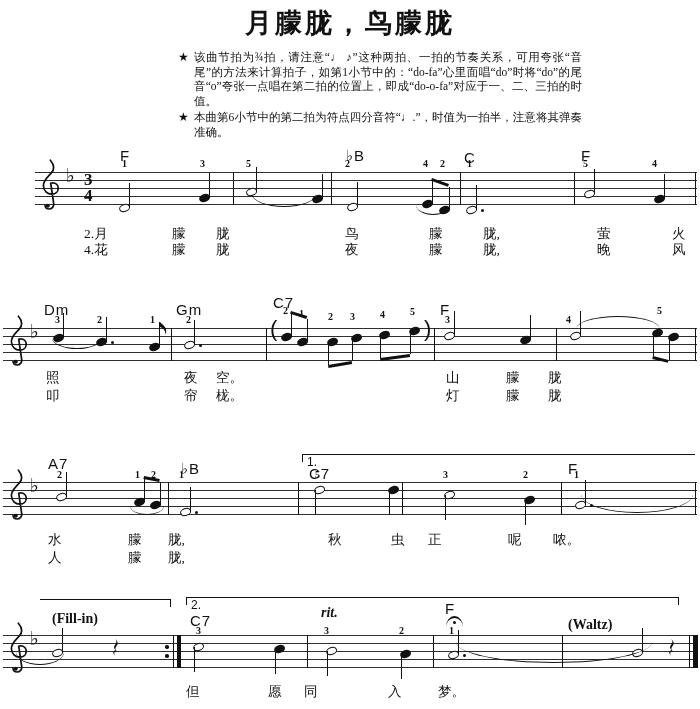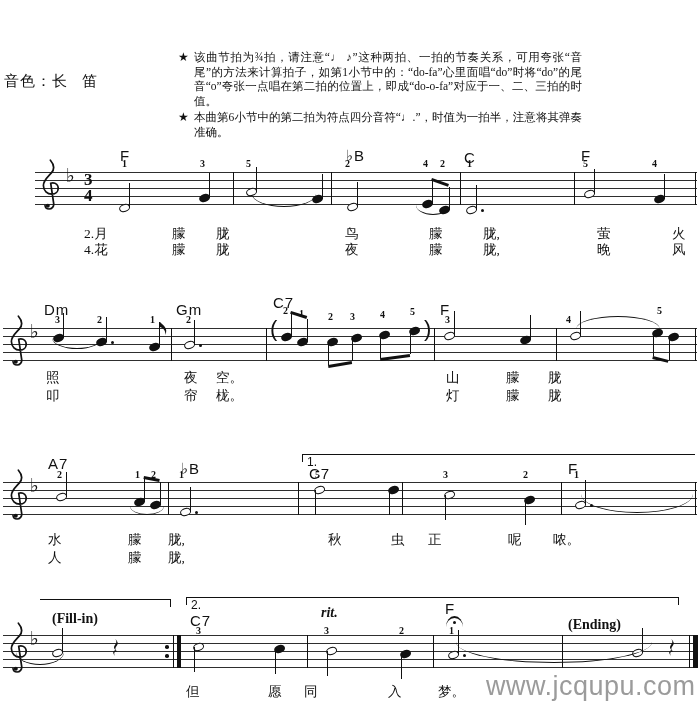--- a/index.html
+++ b/index.html
@@ -23,25 +23,23 @@
         font-size:15px;line-height:21px;letter-spacing:2px;white-space:nowrap;}
   #score{position:absolute;left:0;top:0;width:700px;height:709px;}
   #score div{position:absolute;}
   .watermark{position:absolute;left:486px;top:671px;font-size:27px;color:#9b9b9b;
         font-family:"Liberation Sans",sans-serif;letter-spacing:0.5px;}
 </style>
 </head>
 <body>
 
 <div class="page">
+  <div class="title">月朦胧，鸟朦胧</div>
 
   <div class="info">
-    <div class="info-row">
-      <span class="info-label">音色：</span><span class="info-value">长　笛</span>
-    </div>
   </div>
 
   <div class="annotations">
     <div class="anno">
       <span class="bullet">★</span>
       <span class="anno-text">该曲节拍为¾拍，请注意“♩ ♪”这种两拍、一拍的节奏关系，可用夸张“音尾”的方法来计算拍子，如第1小节中的：“do-fa”心里面唱“do”时将“do”的尾音“o”夸张一点唱在第二拍的位置上，即成“do-o-fa”对应于一、二、三拍的时值。</span>
     </div>
     <div class="anno">
       <span class="bullet">★</span>
       <span class="anno-text">本曲第6小节中的第二拍为符点四分音符“♩.”，时值为一拍半，注意将其弹奏准确。</span>
@@ -268,21 +266,21 @@
       <div style="position: absolute; left: 190px; top: 613px; font-size: 15px; line-height: 1; letter-spacing: 1px;">C7</div>
       <div style="position: absolute; left: 445px; top: 601px; font-size: 15px; line-height: 1; letter-spacing: 1px;">F</div>
       <div style="position: absolute; left: 186px; top: 597px; width: 492px; border-top: 1.3px solid rgb(17, 17, 17);"></div>
       <div style="position: absolute; left: 186px; top: 597px; width: 1.3px; height: 8px; background: rgb(17, 17, 17);"></div>
       <div style="position: absolute; left: 678px; top: 597px; width: 1.3px; height: 8px; background: rgb(17, 17, 17);"></div>
       <div style="position: absolute; left: 191px; top: 599px; font-size: 12px; line-height: 1;">2.</div>
       <div style="position: absolute; left: 40px; top: 599px; width: 130px; border-top: 1.3px solid rgb(17, 17, 17);"></div>
       <div style="position: absolute; left: 170px; top: 599px; width: 1.3px; height: 8px; background: rgb(17, 17, 17);"></div>
       <div style="position: absolute; left: 52px; top: 612px; font-family: &quot;Liberation Serif&quot;, serif; font-size: 14px; line-height: 1; font-weight: bold;">(Fill-in)</div>
       <div style="position: absolute; left: 321px; top: 606px; font-family: &quot;Liberation Serif&quot;, serif; font-size: 14px; line-height: 1; font-weight: bold; font-style: italic;">rit.</div>
-      <div style="position: absolute; left: 568px; top: 618px; font-family: &quot;Liberation Serif&quot;, serif; font-size: 14px; line-height: 1; font-weight: bold;">(Ending)</div>
+      <div style="position: absolute; left: 568px; top: 618px; font-family: &quot;Liberation Serif&quot;, serif; font-size: 14px; line-height: 1; font-weight: bold;">(Waltz)</div>
       <div style="position: absolute; left: 196px; top: 626px; font: bold 10px / 1 &quot;Liberation Serif&quot;, serif;">3</div>
       <div style="position: absolute; left: 324px; top: 626px; font: bold 10px / 1 &quot;Liberation Serif&quot;, serif;">3</div>
       <div style="position: absolute; left: 399px; top: 626px; font: bold 10px / 1 &quot;Liberation Serif&quot;, serif;">2</div>
       <div style="position: absolute; left: 449px; top: 626px; font: bold 10px / 1 &quot;Liberation Serif&quot;, serif;">1</div>
       <div style="position: absolute; left: 52px; top: 649.3px; width: 11px; height: 7.5px; border-radius: 50%; transform: rotate(-18deg); box-sizing: border-box; border: 1.7px solid rgb(17, 17, 17); background: rgb(255, 255, 255);"></div>
       <div style="position: absolute; left: 61.6px; top: 628px; width: 1.4px; height: 25px; background: rgb(17, 17, 17);"></div>
       <div style="position: absolute; left: 193px; top: 643.3px; width: 11px; height: 7.5px; border-radius: 50%; transform: rotate(-18deg); box-sizing: border-box; border: 1.7px solid rgb(17, 17, 17); background: rgb(255, 255, 255);"></div>
       <div style="position: absolute; left: 193.6px; top: 647px; width: 1.4px; height: 25px; background: rgb(17, 17, 17);"></div>
       <div style="position: absolute; left: 274px; top: 645.3px; width: 11px; height: 7.5px; border-radius: 50%; transform: rotate(-18deg); box-sizing: border-box; background: rgb(17, 17, 17);"></div>
       <div style="position: absolute; left: 274.6px; top: 649px; width: 1.4px; height: 25px; background: rgb(17, 17, 17);"></div>
@@ -314,14 +312,13 @@
       <div style="position: absolute; left: 456px; top: 642px; width: 196px; height: 20px; border-bottom: 1.6px solid rgb(17, 17, 17); border-radius: 50% / 0px 0px 100% 100%;"></div>
       <div style="position: absolute; left: 446px; top: 616px; width: 17px; height: 9px; border-top: 2px solid rgb(17, 17, 17); border-radius: 50% 50% 0px 0px / 100% 100% 0px 0px;"></div>
       <div style="position: absolute; left: 453px; top: 621px; width: 3.2px; height: 3.2px; border-radius: 50%; background: rgb(17, 17, 17);"></div>
       <div style="position: absolute; left: 186px; top: 685px; font-size: 13.5px; line-height: 1; white-space: nowrap; font-family: &quot;Liberation Serif&quot;, serif;">但</div>
       <div style="position: absolute; left: 268px; top: 685px; font-size: 13.5px; line-height: 1; white-space: nowrap; font-family: &quot;Liberation Serif&quot;, serif;">愿</div>
       <div style="position: absolute; left: 304px; top: 685px; font-size: 13.5px; line-height: 1; white-space: nowrap; font-family: &quot;Liberation Serif&quot;, serif;">同</div>
       <div style="position: absolute; left: 388px; top: 685px; font-size: 13.5px; line-height: 1; white-space: nowrap; font-family: &quot;Liberation Serif&quot;, serif;">入</div>
       <div style="position: absolute; left: 438px; top: 685px; font-size: 13.5px; line-height: 1; white-space: nowrap; font-family: &quot;Liberation Serif&quot;, serif;">梦。</div>
     </div>
 
-  <div class="watermark">www.jcqupu.com</div>
 </div>
 
 </body></html>

